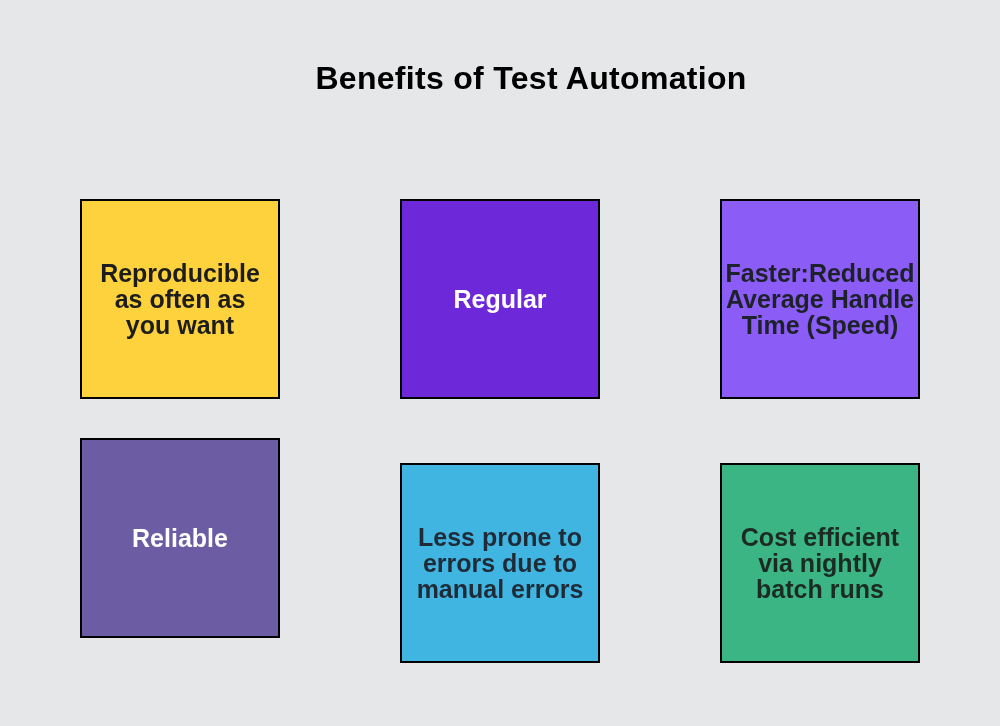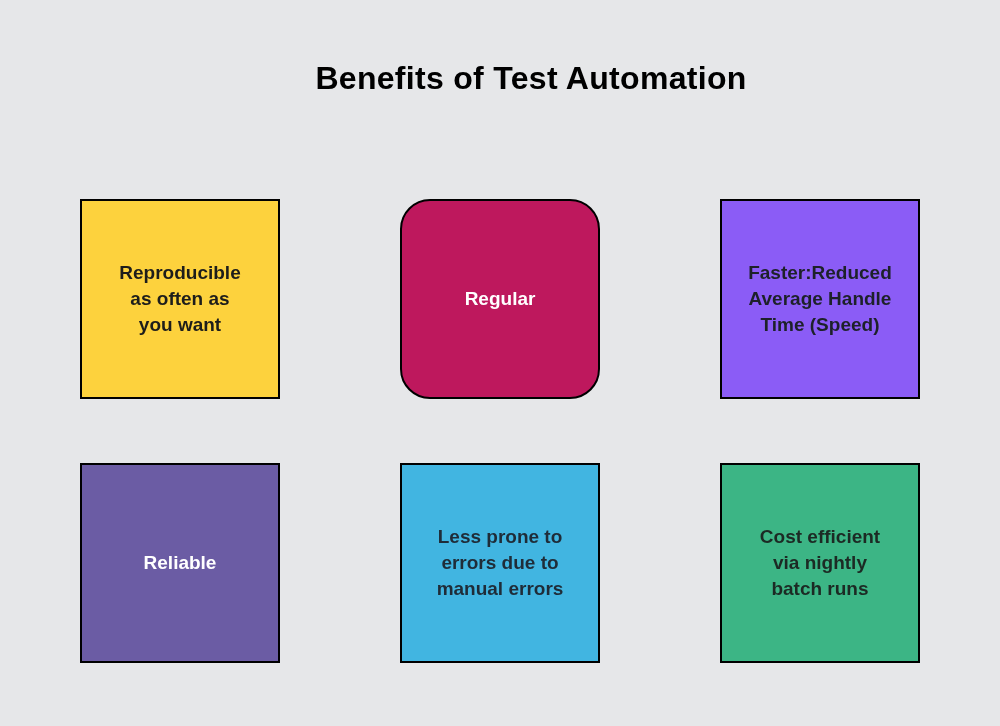--- a/index.html
+++ b/index.html
@@ -35,44 +35,44 @@
   .card {
     position: absolute;
     width: 200px;
     height: 200px;
     box-sizing: border-box;
     border: 2px solid #000000;
     display: flex;
     align-items: center;
     justify-content: center;
     text-align: center;
-    font-size: 19px;
+    font-size: 25px;
     line-height: 26px;
     font-weight: 700;
     white-space: pre-line;
     padding: 0 8px;
   }
   .card-0 { left: 80px;  top: 199px; }
   .card-1 { left: 400px; top: 199px; }
   .card-2 { left: 720px; top: 199px; }
-  .card-3 { left: 80px;  top: 463px; }
+  .card-3 { left: 80px;  top: 438px; }
   .card-4 { left: 400px; top: 463px; }
   .card-5 { left: 720px; top: 463px; }
 </style>
 </head>
 <body style="background: rgb(230, 231, 233);">
 
 <div class="canvas">
   <h1 class="title">Benefits of Test Automation</h1>
 
   <div class="card card-0" style="background: rgb(253, 210, 61); color: rgb(29, 29, 27);">Reproducible
 as often as
 you want</div>
 
-  <div class="card card-1" style="background: #be185d; color: rgb(255, 255, 255); border-radius: 30px;">Regular</div>
+  <div class="card card-1" style="background: #6d28d9; color: rgb(255, 255, 255);">Regular</div>
 
   <div class="card card-2" style="background: #8b5cf6; color: rgb(29, 33, 41);">Faster:Reduced
 Average Handle
 Time (Speed)</div>
 
   <div class="card card-3" style="background: rgb(107, 92, 164); color: rgb(255, 255, 255);">Reliable</div>
 
   <div class="card card-4" style="background: rgb(65, 181, 225); color: rgb(31, 44, 56); text-align: center;">Less prone to
 errors due to
 manual errors</div>

